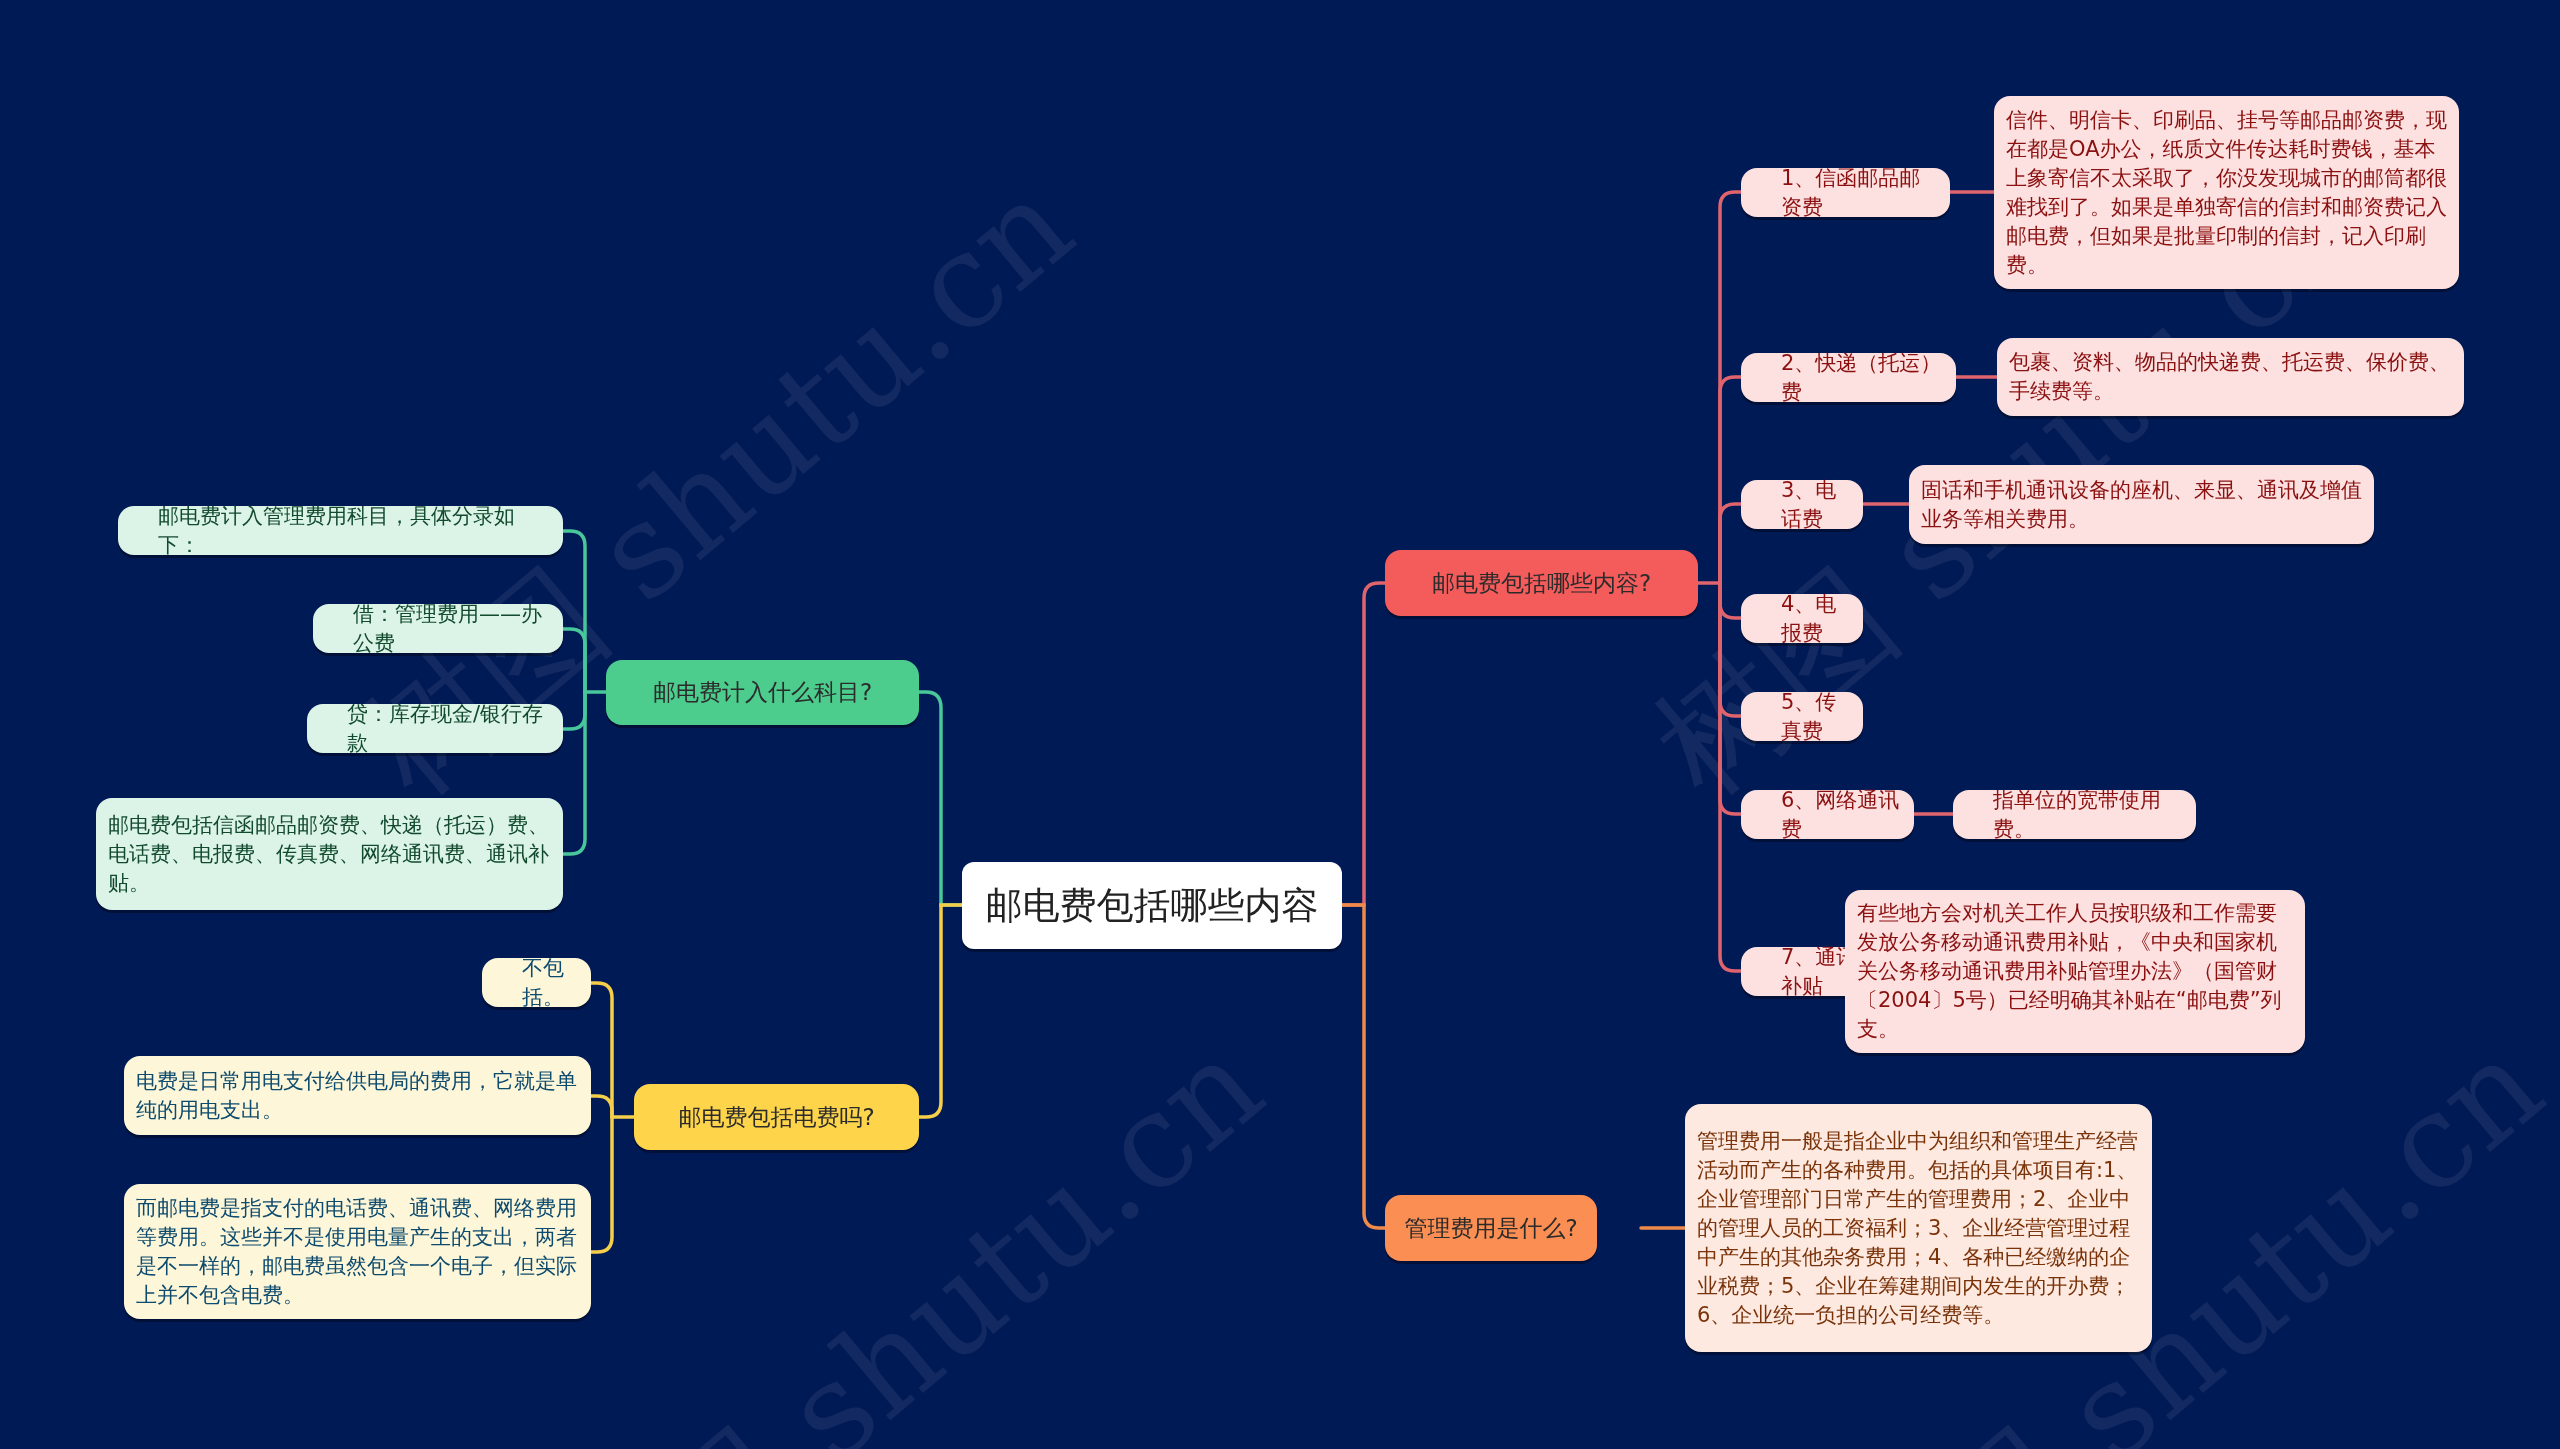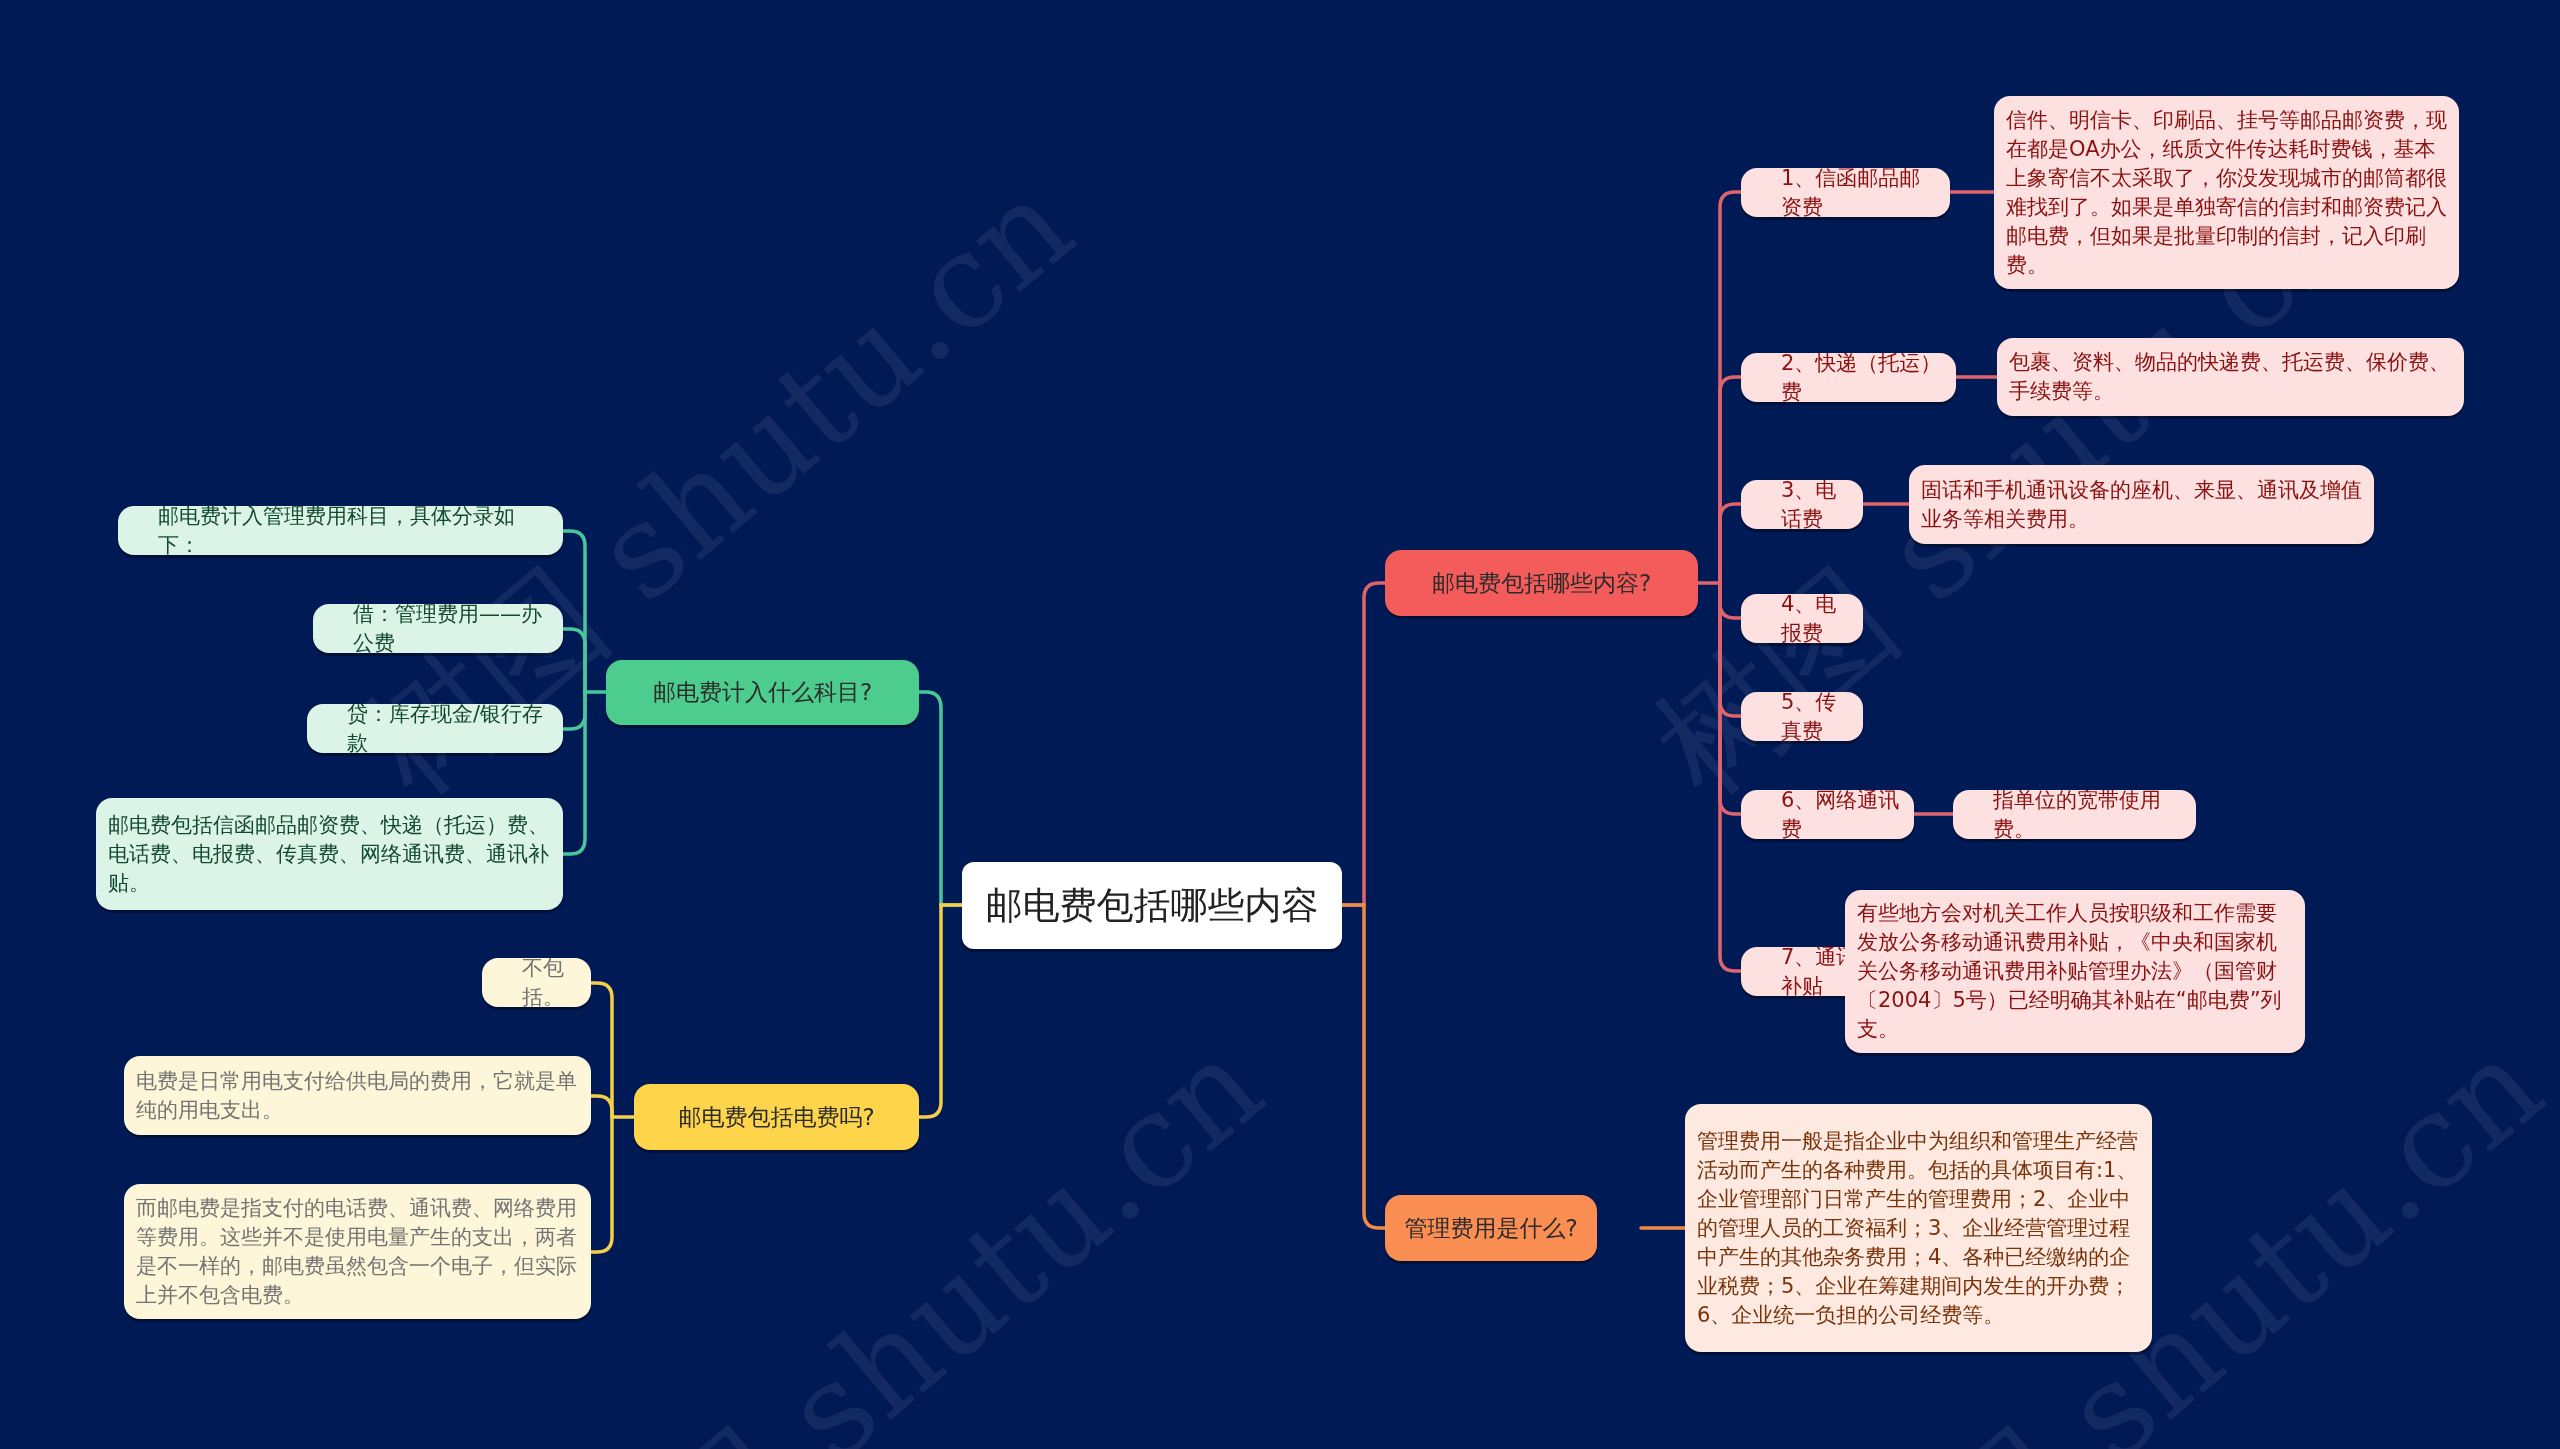--- a/index.html
+++ b/index.html
@@ -19,21 +19,21 @@
   .root {
     background:#ffffff; color:#222; font-size:37px; justify-content:center;
     border-radius:12px;
   }
   .branch { font-size:23px; color:#2b2b2b; padding:0 16px; justify-content:center; }
   .leaf { font-size:21px; padding:6px 12px; line-height:29px; }
   .leaf.single { justify-content:center;padding-left:40px; }
   .red-leaf { background:#fde0e0; color:#8b1010; }
   .orange-leaf { background:#fde9e0; color:#7a3208; }
   .green-leaf { background:#dcf4e8; color:#124a2e; }
-  .yellow-leaf { background:#fdf6d8; color:#737373; }
+  .yellow-leaf { background:#fdf6d8; color:#0c4a6e; }
   .watermark {
     position:absolute; font-family:"DejaVu Serif","Liberation Serif",serif;
     font-size:130px; color:rgba(255,255,255,0.07);
     transform:rotate(-40deg); transform-origin:left top; white-space:nowrap;
     pointer-events:none;
   }
 </style>
 </head>
 <body>
 

